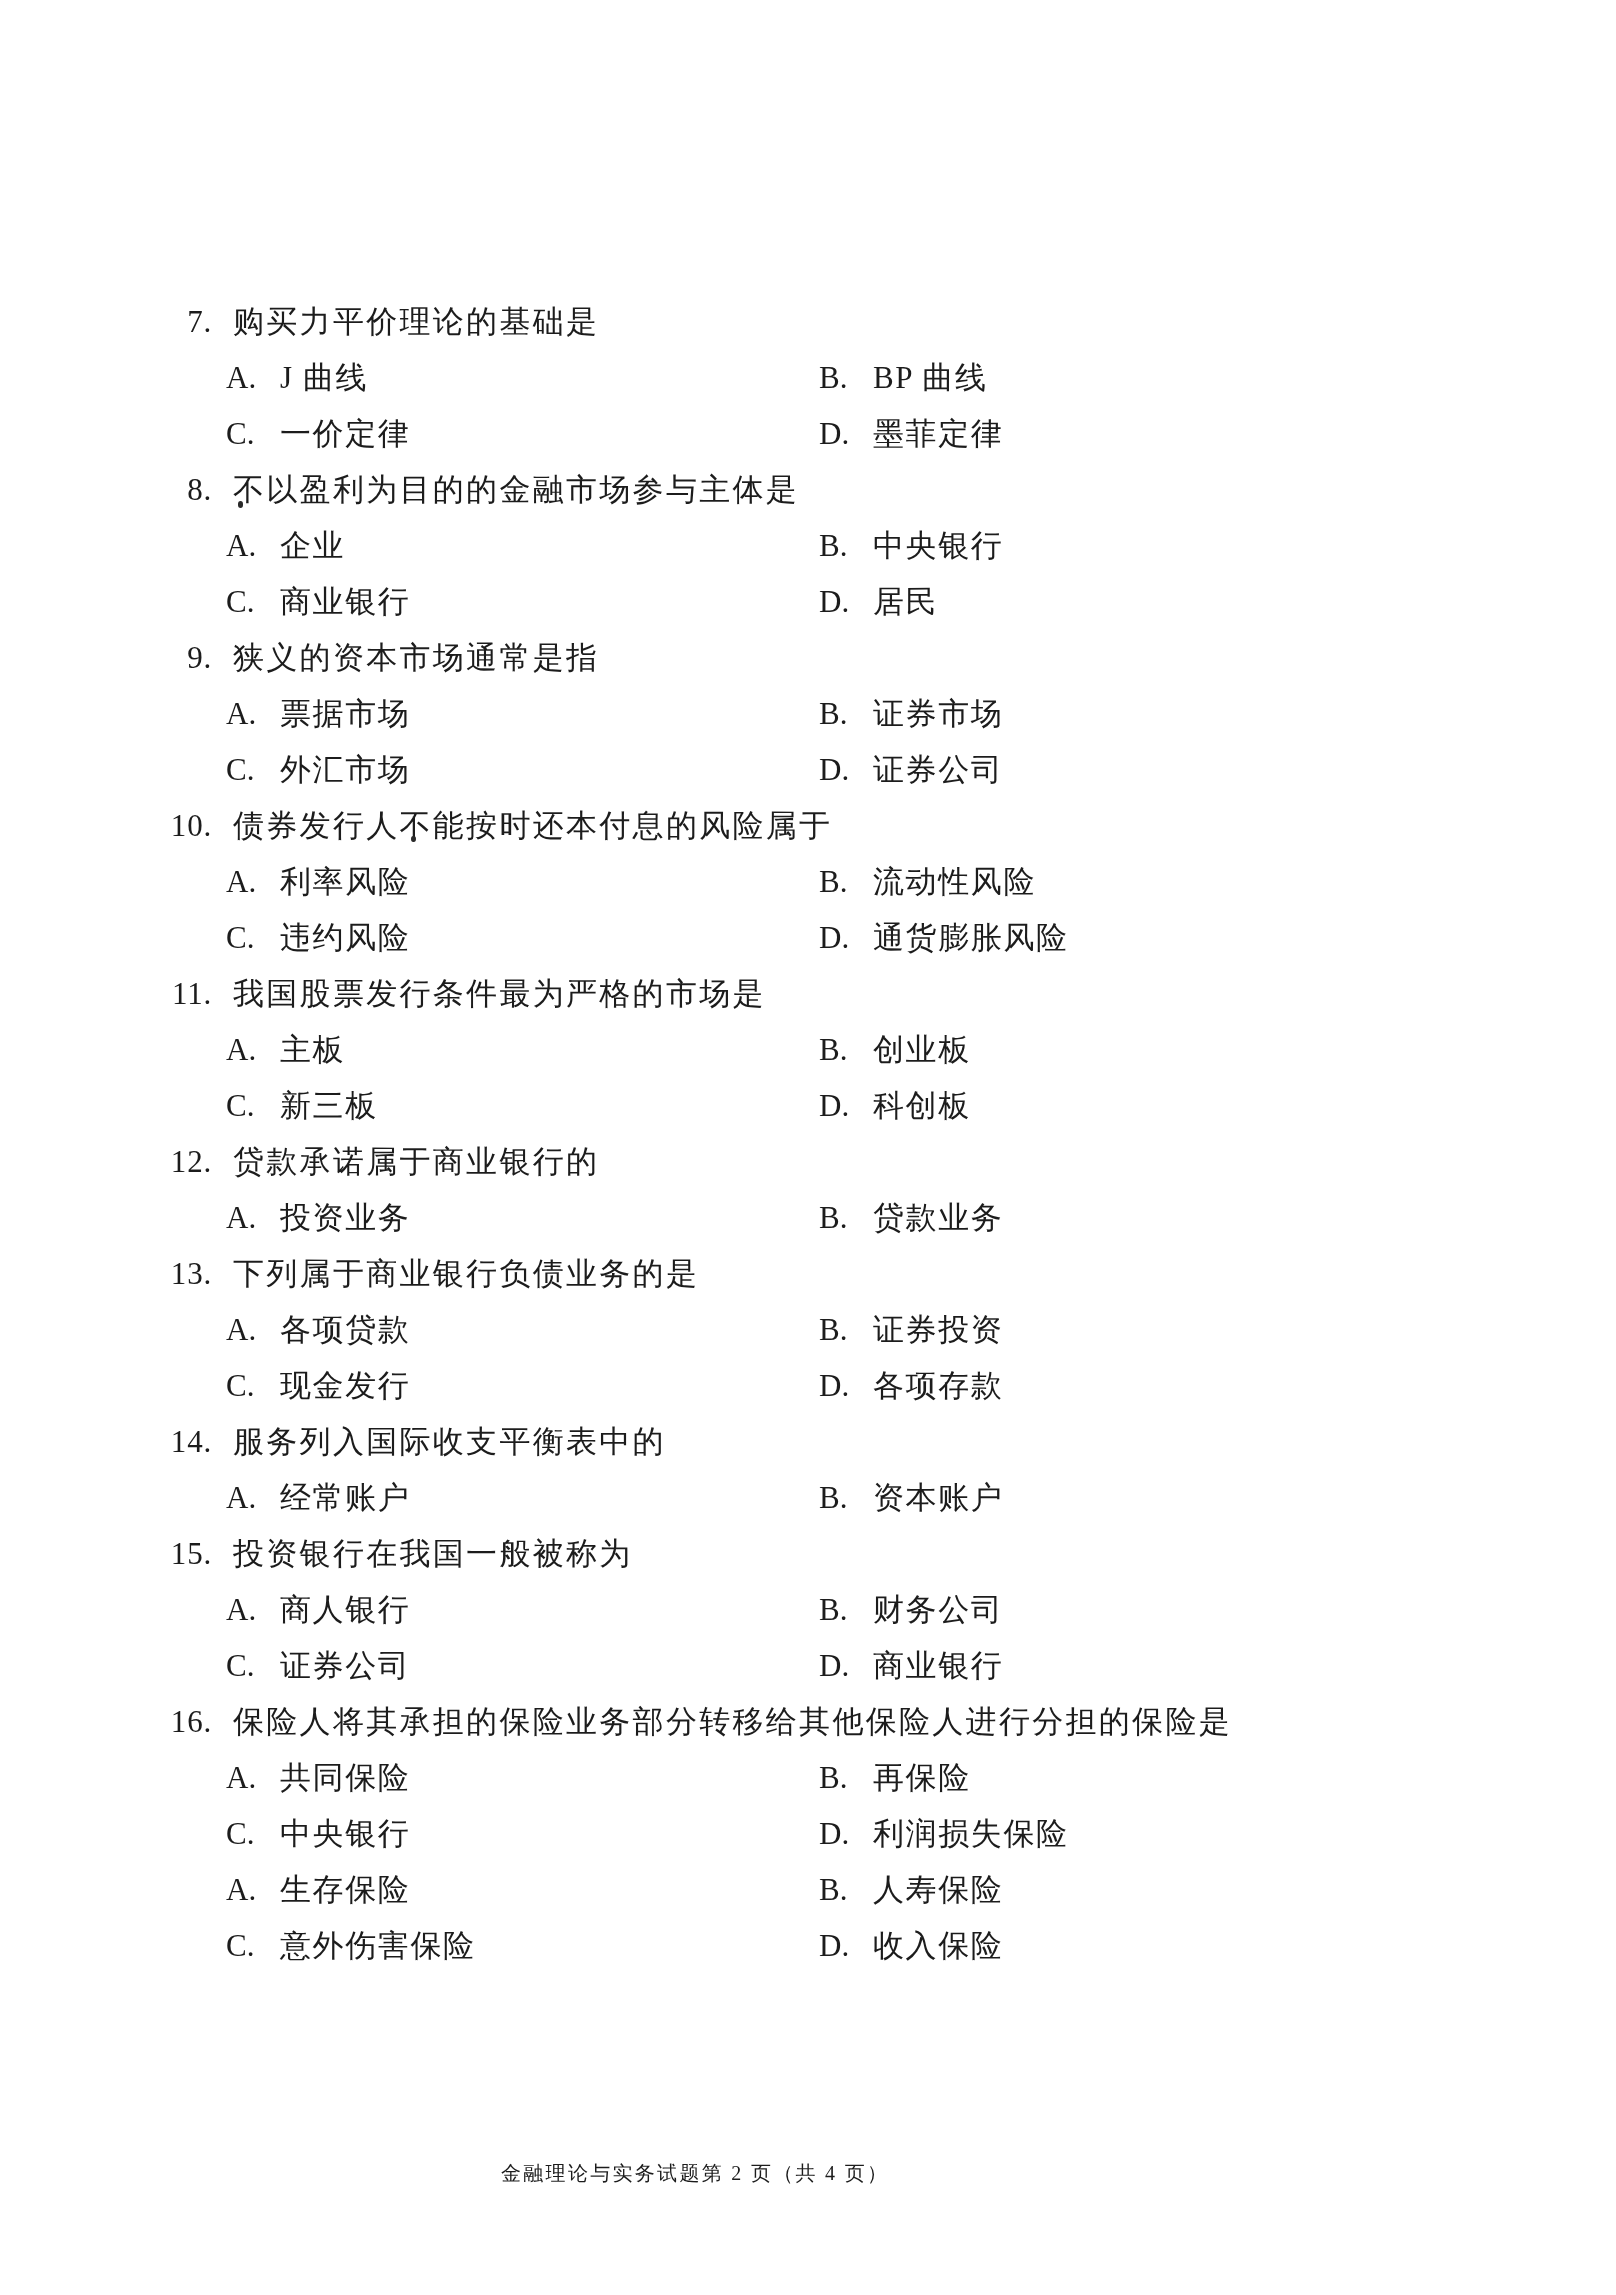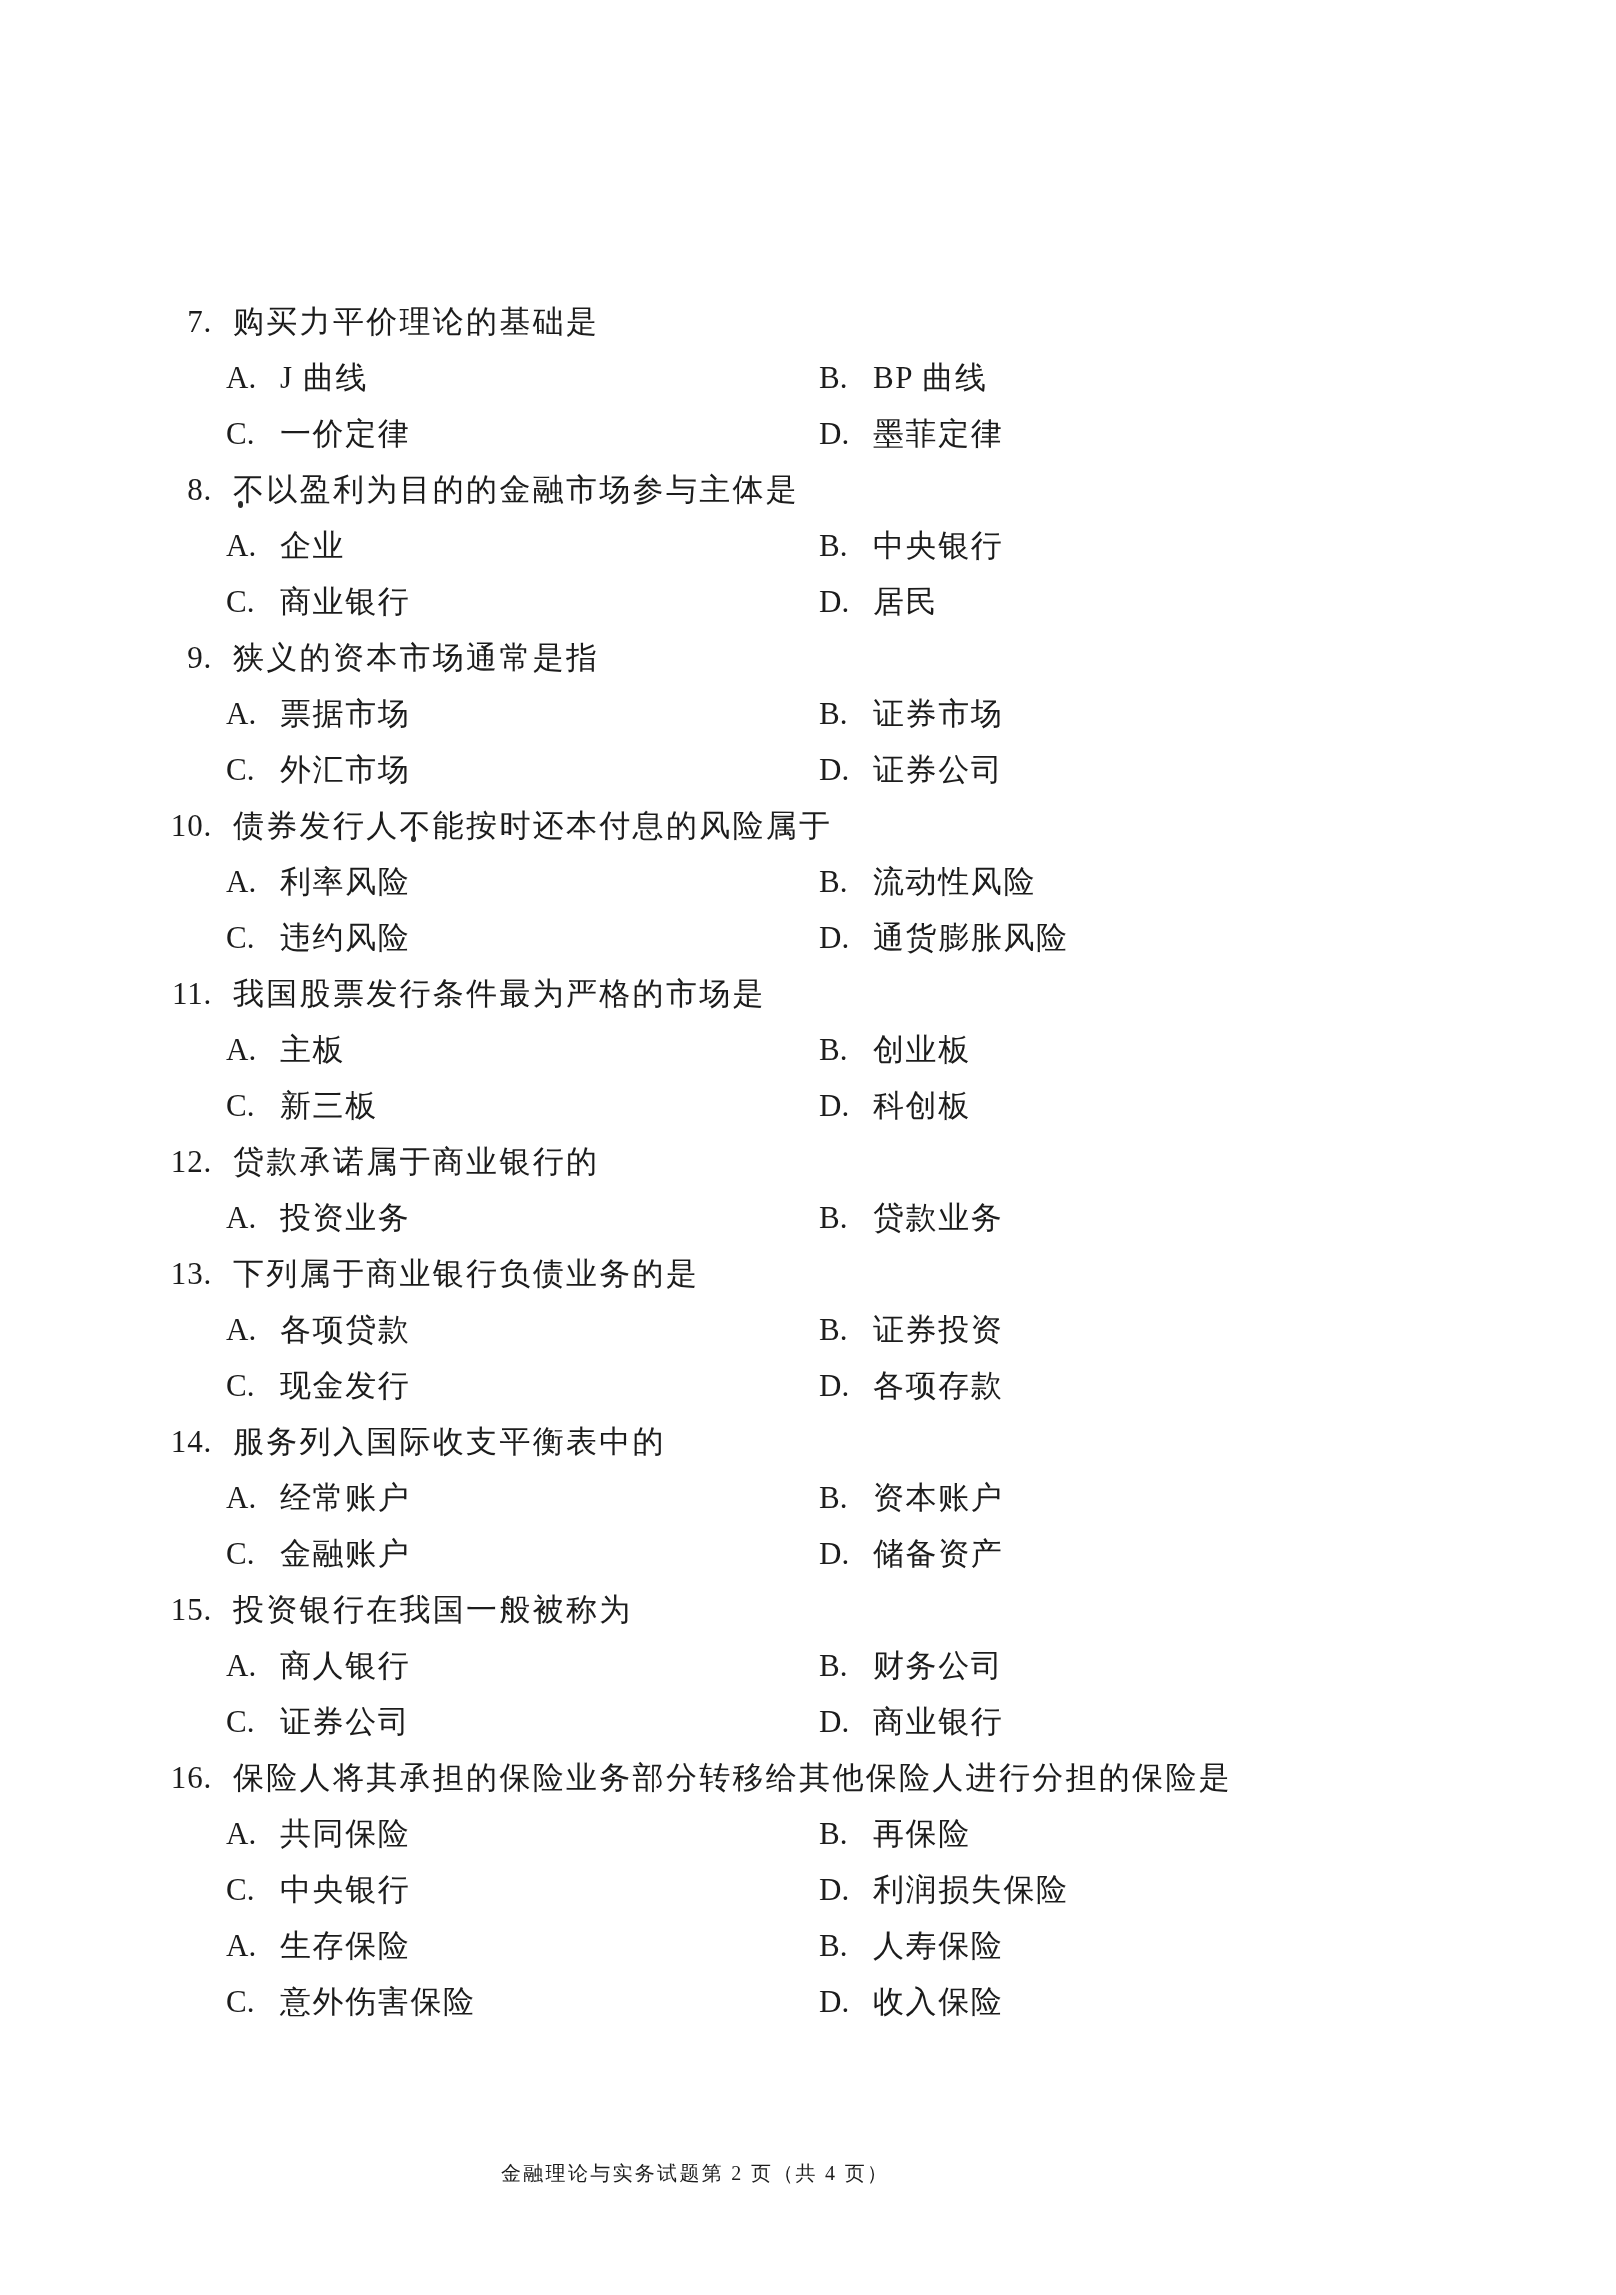--- a/index.html
+++ b/index.html
@@ -172,24 +172,20 @@
 
     <div>
       <div class="row">
         <span class="qnum">14.</span>
         <span class="qtitle">服务列入国际收支平衡表中的</span>
       </div>
       <div class="row">
         <span class="opt opt-a"><span class="olabel">A.</span><span>经常账户</span></span>
         <span class="opt opt-b"><span class="olabel">B.</span><span>资本账户</span></span>
       </div>
-      <div class="row">
-        <span class="opt opt-c"><span class="olabel">C.</span><span>金融账户</span></span>
-        <span class="opt opt-d"><span class="olabel">D.</span><span>储备资产</span></span>
-      </div>
     </div>
 
     <div>
       <div class="row">
         <span class="qnum">15.</span>
         <span class="qtitle">投资银行在我国一般被称为</span>
       </div>
       <div class="row">
         <span class="opt opt-a"><span class="olabel">A.</span><span>商人银行</span></span>
         <span class="opt opt-b"><span class="olabel">B.</span><span>财务公司</span></span>

